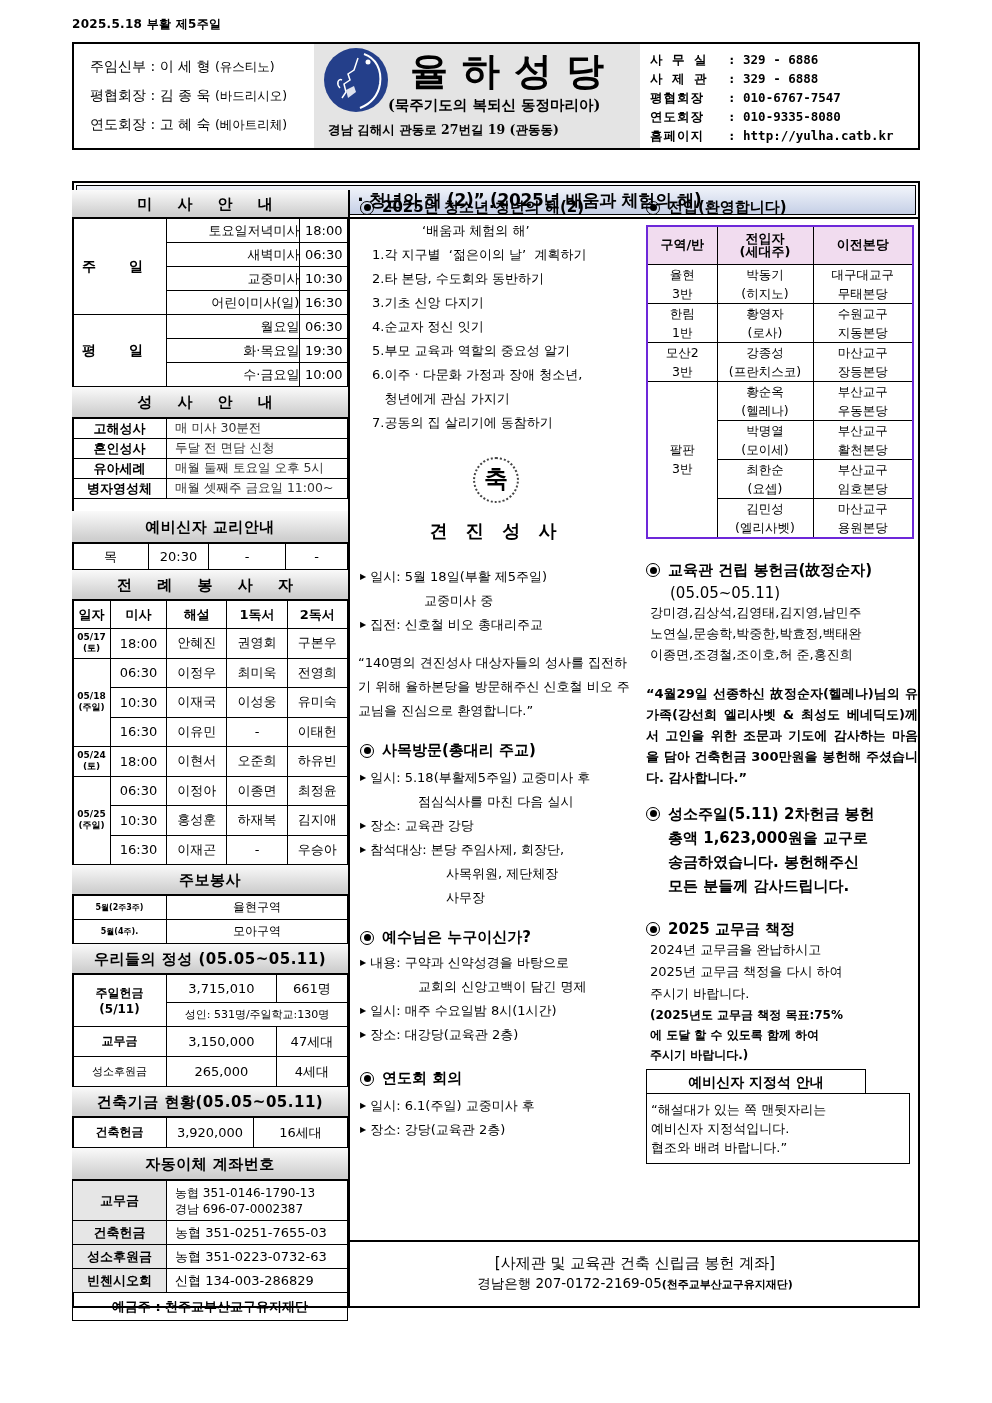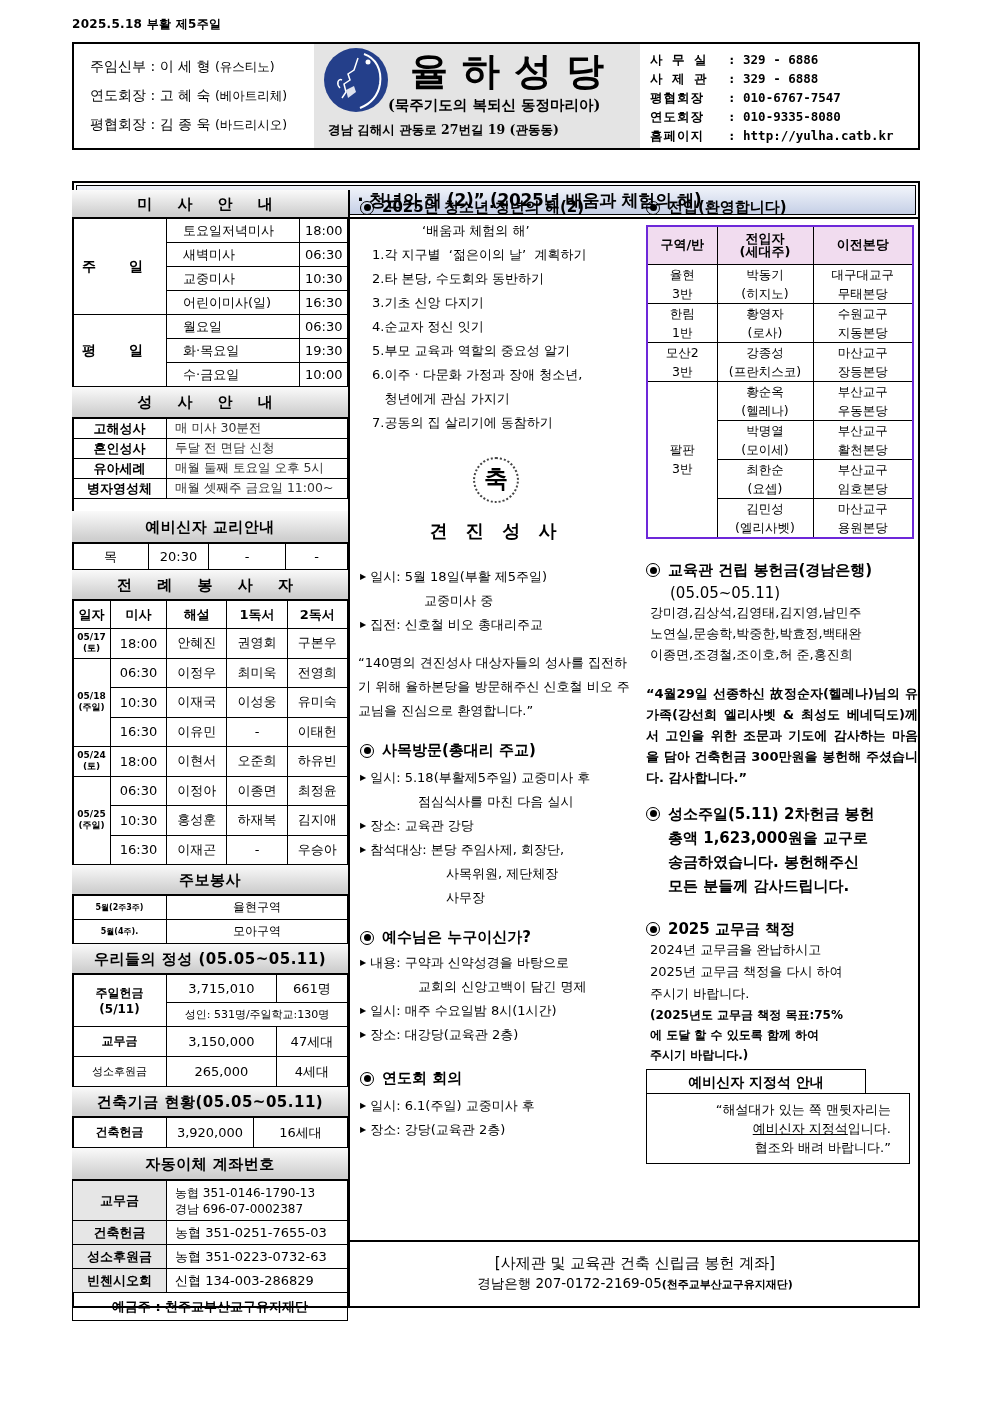--- a/index.html
+++ b/index.html
@@ -20,21 +20,21 @@
   .banner { position: absolute; left: 72px; top: 152px; width: 848px; height: 38px; border: 2px solid #000; padding: 2px; margin-top: 29px; }
   .banner-inner { width: 100%; height: 100%; border: 1px solid #000; background: linear-gradient(#f2f5fb, #c5cfe6); text-align: center; font-size: 17px; font-weight: bold; line-height: 29px; letter-spacing: -0.3px; }
   .outer { position: absolute; left: 72px; top: 190px; width: 848px; height: 1118px; border: 2px solid #000; border-top: none; }
   .col-left { position: absolute; left: 72px; top: 190px; width: 278px; height: 1118px; border-right: 2px solid #000; }
   table { border-collapse: collapse; width: 100%; }
   td, th { border: 1px solid #000; text-align: center; font-weight: normal; }
   .sec-hdr { background: linear-gradient(#fafafa, #cfcfcf 90%); font-weight: bold; font-size: 15px; letter-spacing: 10px; text-align: center; border-bottom: 1px solid #000; }
   .sec-hdr.tight { letter-spacing: 0.5px; }
   .mass td { font-size: 13px; height: 24px; }
   .mass td.day { font-weight: bold; font-size: 14px; letter-spacing: 14px; width: 94px; }
-  .mass td.nm { text-align: left; padding-left: 16px; }
+  .mass td.nm { text-align: right; padding-left: 16px; }
   .sacr td { font-size: 12.5px; height: 20px; }
   .sacr td.k { font-weight: bold; font-size: 13px; width: 94px; }
   .sacr td.v { text-align: left; padding-left: 8px; color: #333; }
   .cat td { font-size: 13px; height: 26px; }
   .lit td { font-size: 13px; height: 29.5px; }
   .lit th { font-weight: bold; font-size: 13px; height: 28px; }
   .lit td.dt { font-size: 9px; font-weight: bold; line-height: 11px; }
   .bul td { font-size: 12px; height: 24px; }
   .bul td.k { font-size: 8px; font-weight: bold; width: 94px; }
   .off td { font-size: 13px; }
@@ -54,22 +54,22 @@
   .bottom-box { position: absolute; left: 350px; top: 1240px; width: 570px; height: 68px; border-top: 2px solid #000; text-align: center; }
 </style>
 </head>
 <body>
 
 <div class="date-line">2025.5.18 부활 제5주일</div>
 
 <div class="header">
   <div class="header-left">
     <div><span>주임신부</span> : <span>이 세 형</span> <span class="sm">(유스티노)</span></div>
+    <div><span>평협회장</span> : <span>김 종 욱</span> <span class="sm">(바드리시오)</span></div>
     <div><span>연도회장</span> : <span>고 혜 숙</span> <span class="sm">(베아트리체)</span></div>
-    <div><span>평협회장</span> : <span>김 종 욱</span> <span class="sm">(바드리시오)</span></div>
   </div>
   <div class="header-center">
     <div class="logo">
       <svg width="64" height="64" viewBox="0 0 64 64">
         <path d="M40 6 C52 10 58 22 56 36 C54 48 46 56 36 60" stroke="#fff" stroke-width="2" fill="none"></path>
         <path d="M34 10 L30 22 L24 26 L26 32 L20 36 L22 44 L18 50" stroke="#fff" stroke-width="1.5" fill="none"></path>
         <path d="M16 40 C12 36 14 30 18 32" stroke="#fff" stroke-width="1.5" fill="none"></path>
         <path d="M22 42 L30 38 L32 44 L24 50 Z" fill="#fff" opacity="0.85"></path>
         <circle cx="44" cy="14" r="2.5" fill="#fff"></circle>
       </svg>
@@ -470,21 +470,21 @@
             <div>마산교구</div>
             <div>용원본당</div>
           </td>
         </tr>
   </tbody>
     </table>
 
   <div style="padding:22px 0 0 4px">
     <div class="h2">
         <span class="radio"></span>
-        <span>교육관 건립 봉헌금(경남은행)</span>
+        <span>교육관 건립 봉헌금(故정순자)</span>
       </div>
     <div style="font-size:15px;font-weight:normal;padding-left:24px;margin-top:4px">(05.05~05.11)</div>
     <div class="txt" style="line-height:21px;padding-left:4px">
         <div>강미경,김상석,김영태,김지영,남민주</div>
         <div>노연실,문송학,박중한,박효정,백태완</div>
         <div>이종면,조경철,조이호,허   준,홍진희</div>
       </div>
     <div style="font-size:13px;font-weight:bold;line-height:21px;margin-top:18px;text-align:justify">“4월29일 선종하신 故정순자(헬레나)님의 유가족(강선희 엘리사벳 &amp; 최성도 베네딕도)께서 고인을 위한 조문과 기도에 감사하는 마음을 담아 건축헌금 300만원을 봉헌해 주셨습니다. 감사합니다.”</div>
   </div>
 
@@ -510,23 +510,23 @@
       </div>
     <div style="font-size:12px;font-weight:bold;line-height:20px;padding-left:4px">
         <div>(2025년도 교무금 책정 목표:75%</div>
         <div>에 도달 할 수 있도록 함께 하여</div>
         <div>주시기 바랍니다.)</div>
       </div>
   </div>
 
   <div style="position:relative;margin:4px 7px 0 4px;width:264px">
     <div style="width:220px;height:24px;border:1px solid #000;border-bottom:none;text-align:center;font-size:14px;font-weight:bold;line-height:24px">예비신자 지정석 안내</div>
-    <div style="border:1px solid #000;padding:6px 18px;text-align:right;font-size:13px;line-height:19px">
+    <div style="border:1px solid #000;padding:6px 4px;text-align:left;font-size:13px;line-height:19px">
       <div>“해설대가 있는 쪽 맨뒷자리는</div>
-      <div><span style="text-decoration:underline">예비신자 지정석</span><span>입니다.</span></div>
+      <div><span style="">예비신자 지정석</span><span>입니다.</span></div>
       <div>협조와 배려 바랍니다.”</div>
     </div>
   </div>
 </div>
 
 <div class="bottom-box">
   <div style="font-size:15px;margin-top:12px">[사제관 및 교육관 건축 신립금 봉헌 계좌]</div>
   <div style="font-size:13.5px;margin-top:2px"><span>경남은행 207-0172-2169-05</span><span style="font-size:11px;font-weight:bold">(천주교부산교구유지재단)</span></div>
 </div>
 

